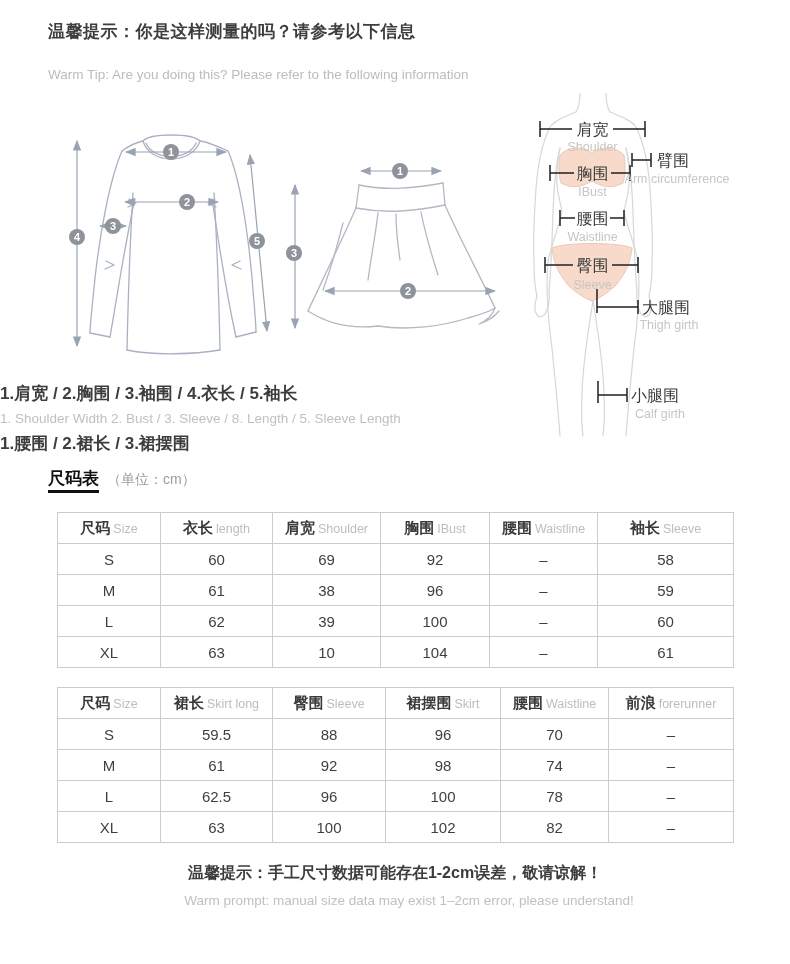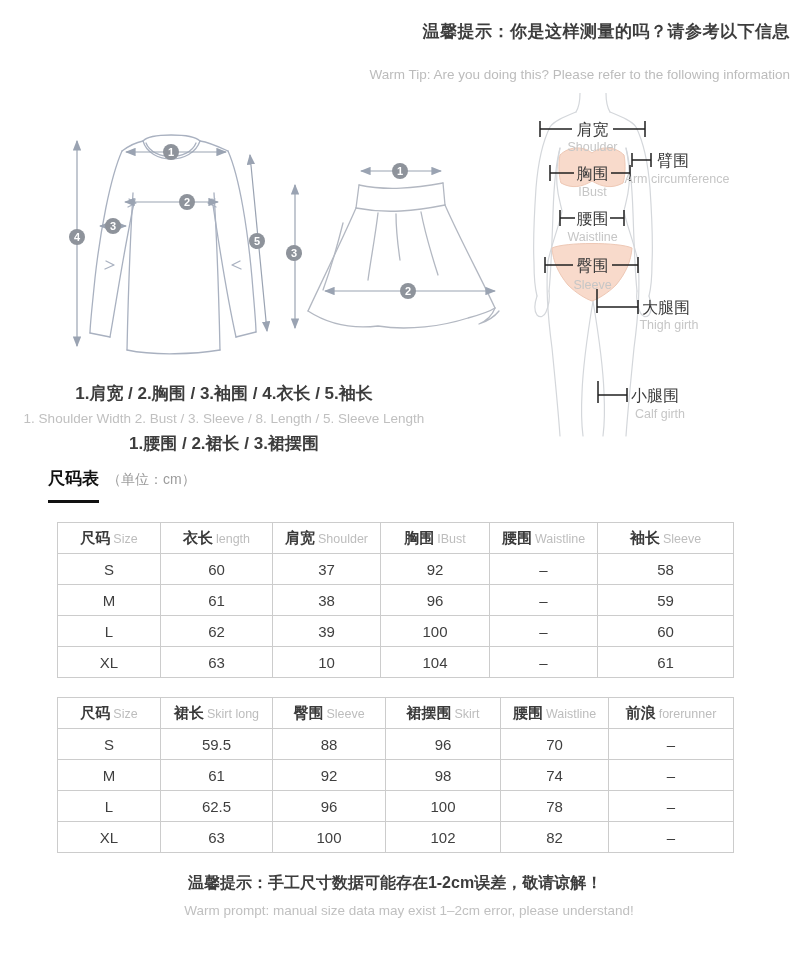--- a/index.html
+++ b/index.html
@@ -1,45 +1,45 @@
 <!DOCTYPE html>
 <html><head>
 <meta charset="utf-8">
 <style>
   html,body{margin:0;padding:0;background:#fff;}
   .page{
     position:relative;width:790px;height:964px;background:#ffffff;overflow:hidden;
     font-family:"Liberation Sans","DejaVu Sans",sans-serif;
   }
   
-  .header{padding:20px 0 0 48px;text-align:right;}
+  .header{padding:20px 0 0 48px;}
   .title-zh{font-size:17px;font-weight:bold;color:#3d3d3d;letter-spacing:.5px;}
   .title-en{font-size:13.5px;color:#bcbcbc;margin-top:24px;}
   
   .diagrams{position:relative;width:790px;height:276px;margin-top:16px;}
   .diagrams svg{position:absolute;display:block;}
   .svg-shirt{left:50px;top:5px;}
   .svg-skirt{left:283px;top:30px;}
   .svg-body{left:520px;top:-5px;}
   .marker{
     position:absolute;width:16px;height:16px;border-radius:50%;
     background:#8e939b;color:#fff;font-size:11px;font-weight:bold;
     line-height:16px;text-align:center;
   }
   .zh-label{font-size:16px;fill:#3a3a3a;}
   .en-label{font-size:12.5px;fill:#c6c6c6;}
   
-  .legend{width:448px;text-align:center;margin-top:6px;}
+  .legend{width:448px;text-align:left;margin-top:6px;}
   .legend-zh{font-size:17px;font-weight:bold;color:#3d3d3d;line-height:27px;}
   .legend-en{font-size:13.5px;color:#c0c0c0;line-height:23px;}
   
   .size-title{margin:10px 0 0 48px;}
   .size-title-main{
     font-size:17px;font-weight:bold;color:#111;
-    border-bottom:3px solid #111;padding-bottom:10px;display:inline-block;
+    border-bottom:3px solid #111;padding-bottom:0;display:inline-block;
   }
   .size-title-unit{font-size:14px;color:#9c9c9c;margin-left:8px;}
   table{border-collapse:collapse;margin:19px 0 0 57px;table-layout:fixed;}
   td,th{border:1px solid #cccccc;height:30px;text-align:center;vertical-align:middle;
     font-weight:normal;color:#3f3f3f;font-size:15px;padding:0;}
   .h-zh{font-size:15px;font-weight:bold;color:#3a3a3a;}
   .h-en{font-size:12.5px;color:#bdbdbd;margin-left:3px;}
   
   .footer{width:790px;text-align:center;margin-top:20px;}
   .footer-zh{font-size:16px;font-weight:600;color:#3d3d3d;margin-top:14px;}
@@ -217,21 +217,21 @@
       <th><span class="h-zh">尺码</span><span class="h-en">Size</span></th>
       <th><span class="h-zh">衣长</span><span class="h-en">length</span></th>
       <th><span class="h-zh">肩宽</span><span class="h-en">Shoulder</span></th>
       <th><span class="h-zh">胸围</span><span class="h-en">IBust</span></th>
       <th><span class="h-zh">腰围</span><span class="h-en">Waistline</span></th>
       <th><span class="h-zh">袖长</span><span class="h-en">Sleeve</span></th>
     </tr>
     <tr>
       <td>S</td>
           <td>60</td>
-          <td>37</td>
+          <td>69</td>
           <td>92</td>
           <td>–</td>
           <td>58</td>
     </tr>
     <tr>
       <td>M</td>
           <td>61</td>
           <td>38</td>
           <td>96</td>
           <td>–</td>

